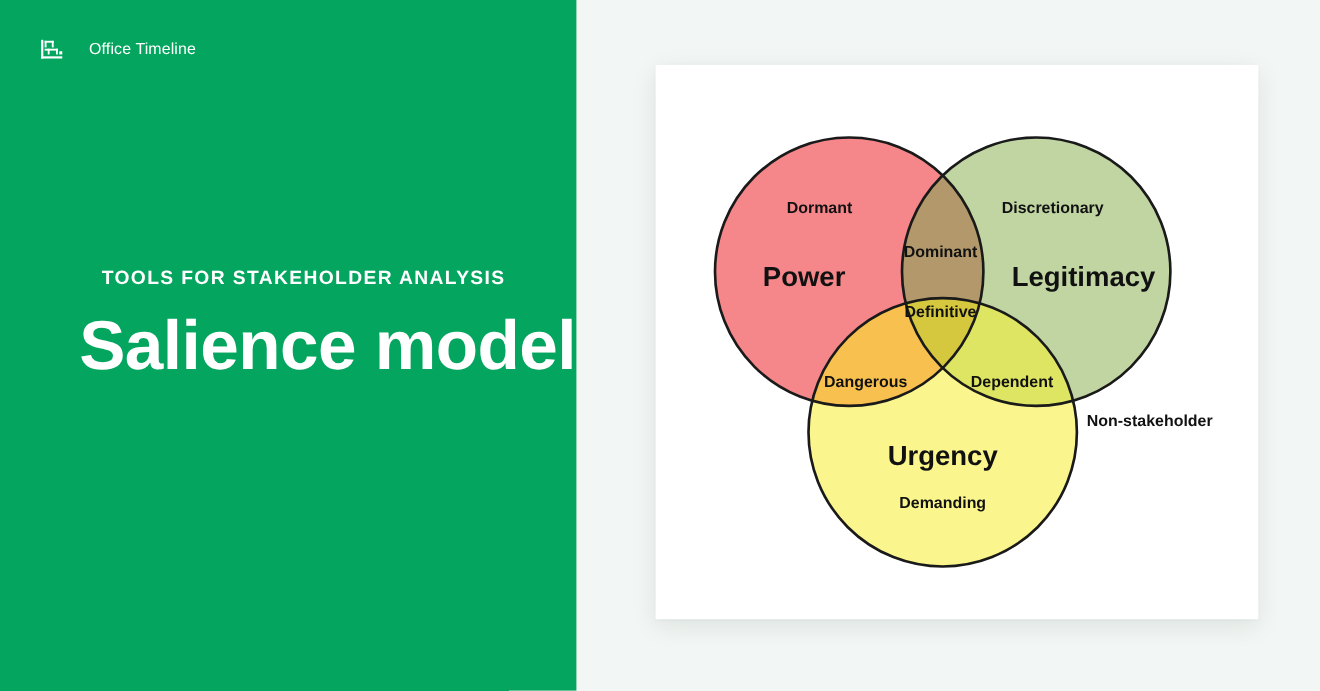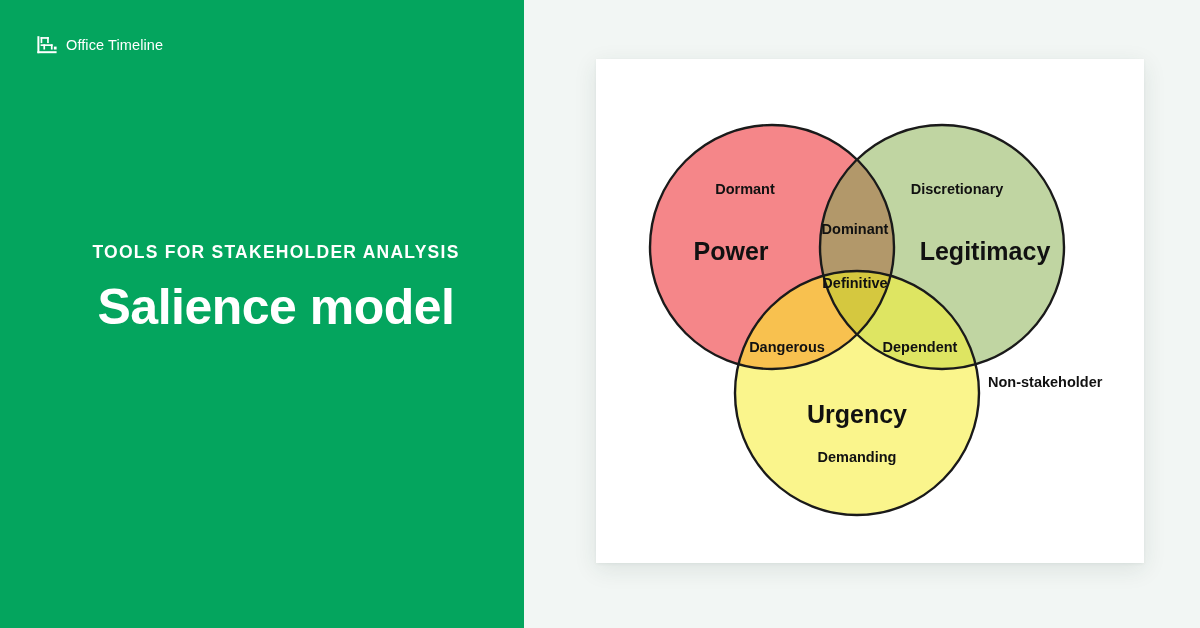--- a/index.html
+++ b/index.html
@@ -24,21 +24,21 @@
     height: 628px;
     background: #04a55e;
   }
 
   #brand {
     position: absolute;
     left: 36px;
     top: 34px;
     display: flex;
     align-items: center;
-    gap: 8px;
+    gap: 23px;
   }
   #brand .logo-mark {
     width: 22px;
     height: 22px;
     display: block;
   }
   #brand .brand-name {
     color: #ffffff;
     font-size: 14.5px;
     font-weight: 400;
@@ -57,21 +57,21 @@
     color: #ffffff;
     font-size: 17.5px;
     font-weight: bold;
     letter-spacing: 1.25px;
     line-height: 1.2;
     margin: 0 0 18px 0;
     white-space: nowrap;
   }
   #page-title {
     color: #ffffff;
-    font-size: 50px;
+    font-size: 63px;
     font-weight: bold;
     letter-spacing: -0.5px;
     line-height: 1.05;
     margin: 16px;
     white-space: nowrap;
   }
 
   
   #diagram-card {
     position: absolute;

